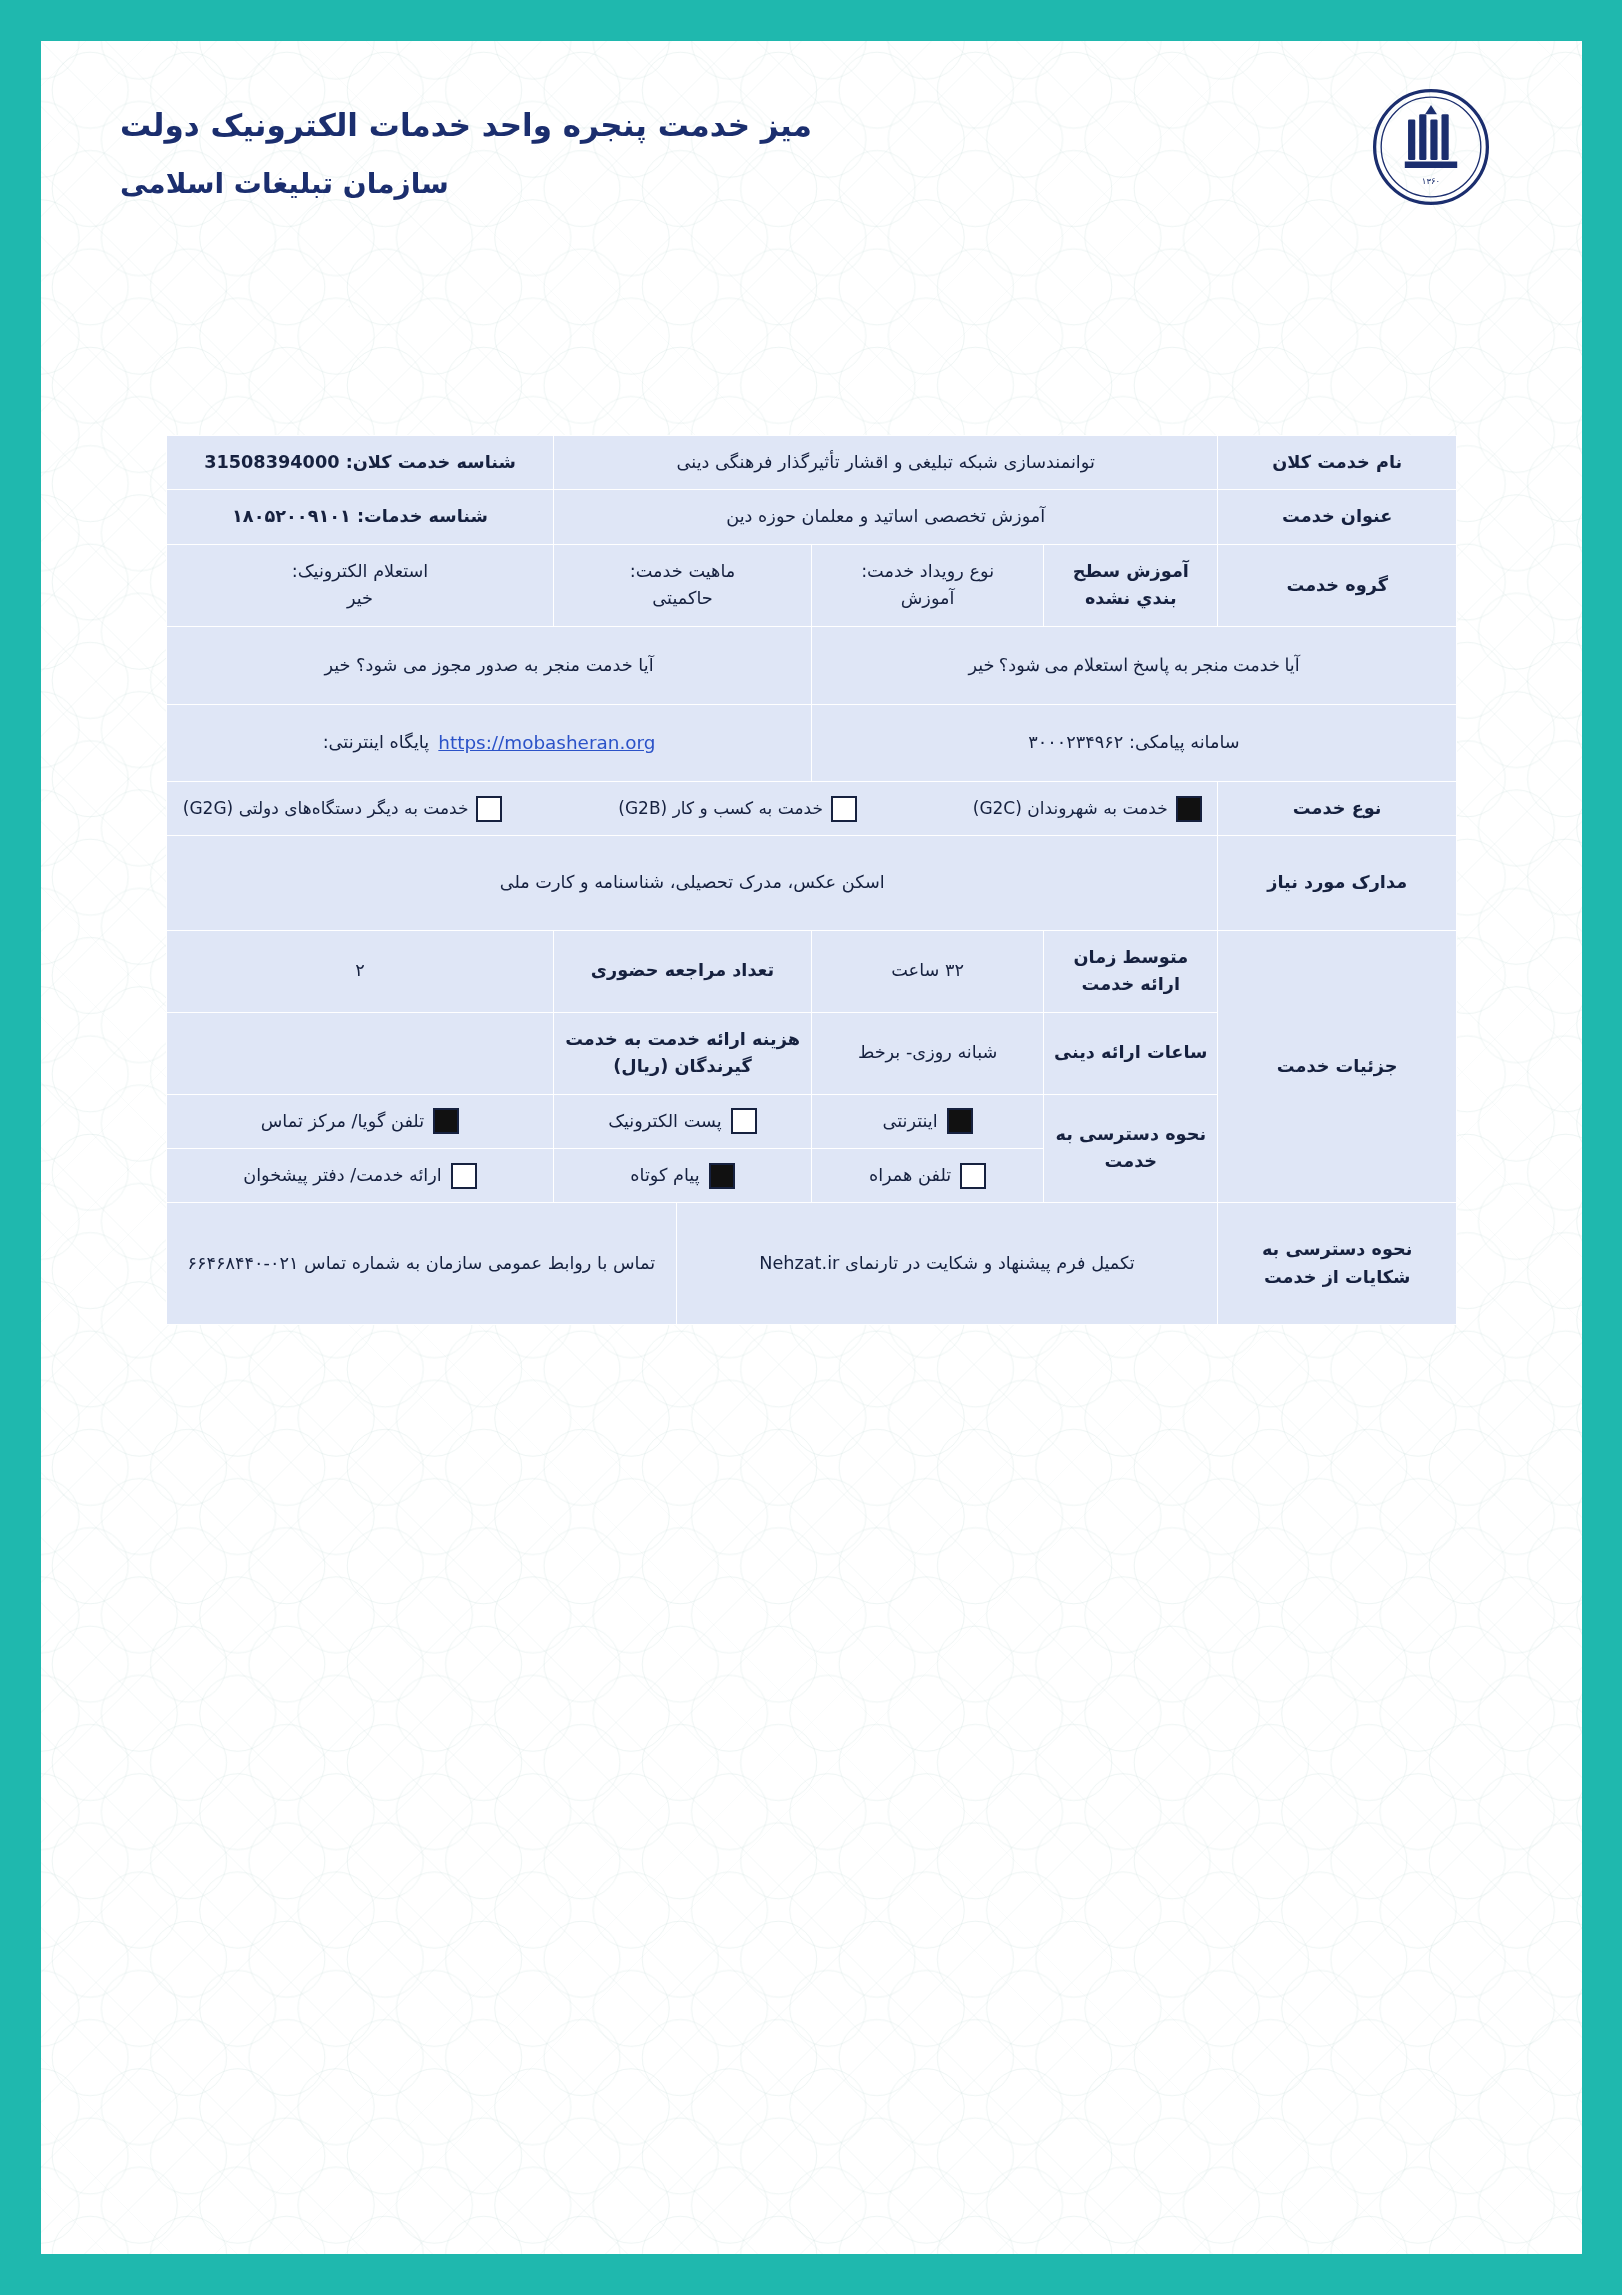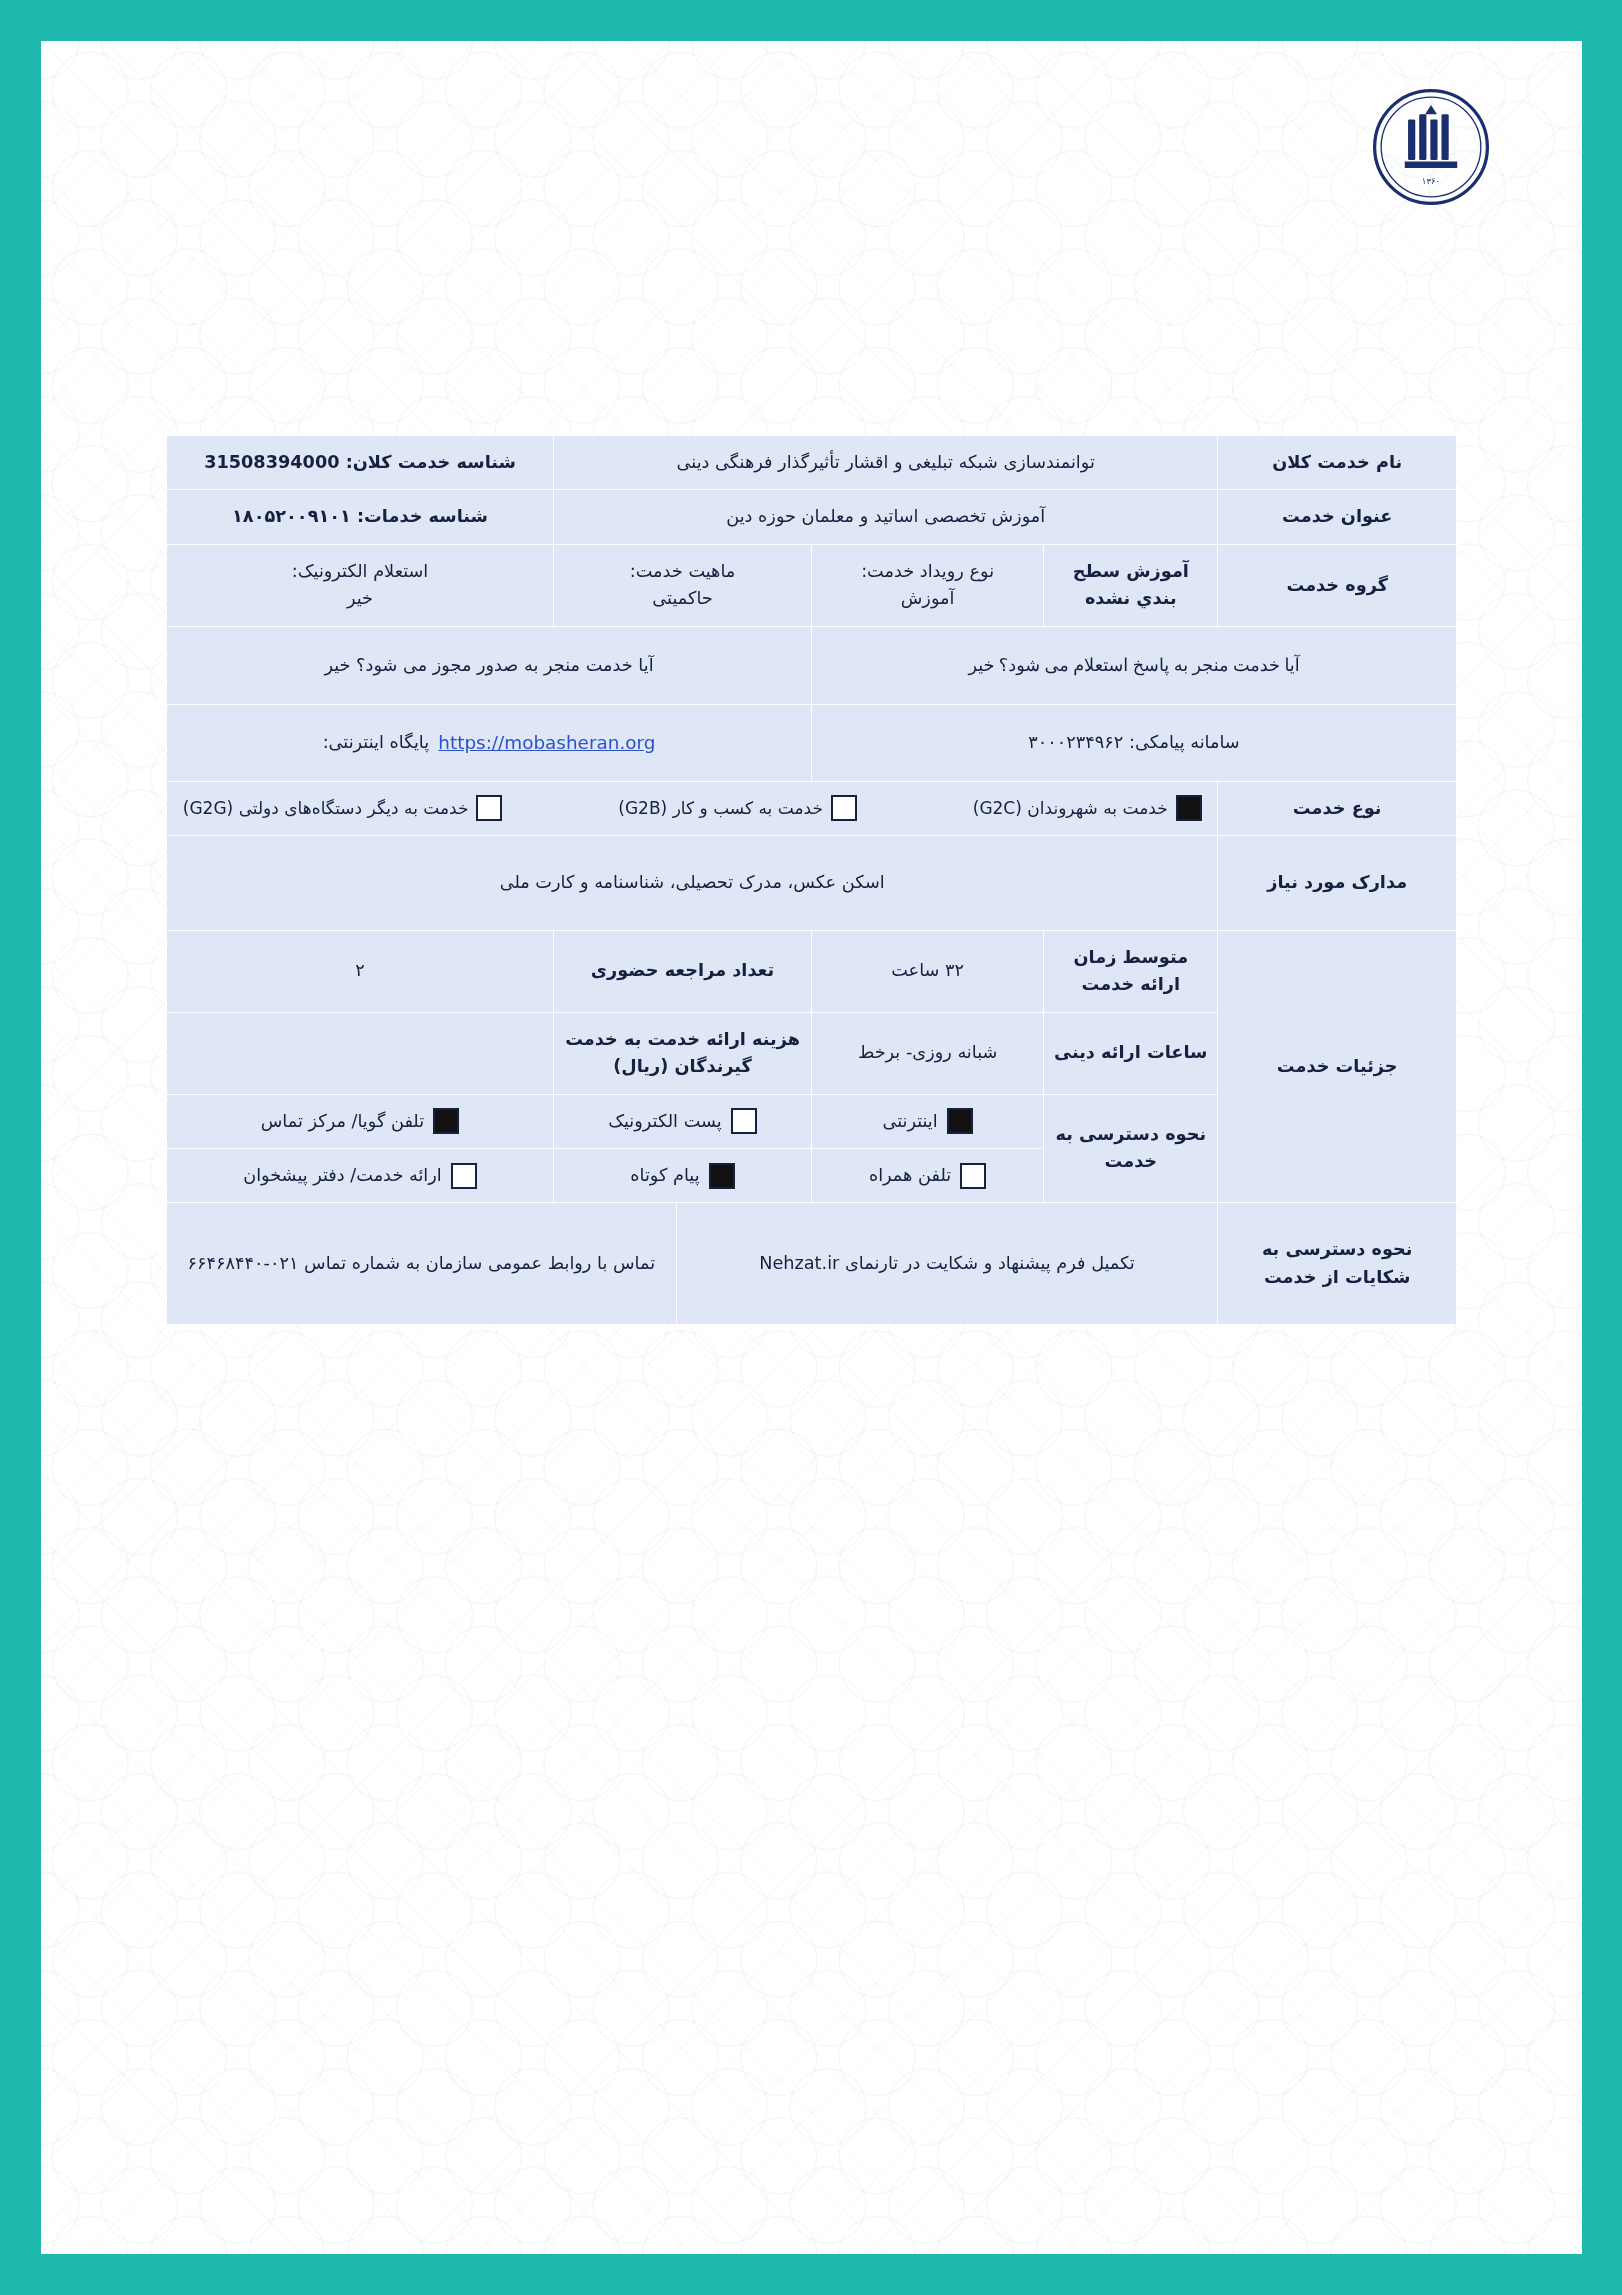--- a/index.html
+++ b/index.html
@@ -141,20 +141,21 @@
     display: flex;
     flex-direction: row;
     align-items: center;
     justify-content: space-between;
     gap: 19.7px;
     padding: 0 6.6px;
   }
   .svc-type-item {
     display: flex;
     flex-direction: row;
+    align-items: center;
     gap: 7.9px;
     font-size: 17px;
     white-space: nowrap;
   }
 </style>
 </head>
 <body>
 
 <div class="page">
 
@@ -180,20 +181,24 @@
           <rect x="55" y="48" width="11" height="62" rx="2"></rect>
           <rect x="72" y="40" width="11" height="70" rx="2"></rect>
           <rect x="89" y="48" width="11" height="62" rx="2"></rect>
           <rect x="106" y="40" width="11" height="70" rx="2"></rect>
           <path d="M50 112 h80 v10 h-80 z"></path>
           <path d="M90 26 l9 14 h-18 z"></path>
         </g>
         <text x="90" y="146" text-anchor="middle" font-size="13" fill="#1b2e6e" font-family="DejaVu Sans, sans-serif">۱۳۶۰</text>
       </svg>
     </div>
+    <div class="titles">
+      <div class="title-main">میز خدمت پنجره واحد خدمات الکترونیک دولت</div>
+      <div class="title-sub">سازمان تبلیغات اسلامی</div>
+    </div>
   </div>
 
   <div class="table-wrap">
     <table class="svc">
       <colgroup>
         <col style="width:18.5%">
         <col style="width:13.5%">
         <col style="width:8.5%">
         <col style="width:9.5%">
         <col style="width:10.5%">

